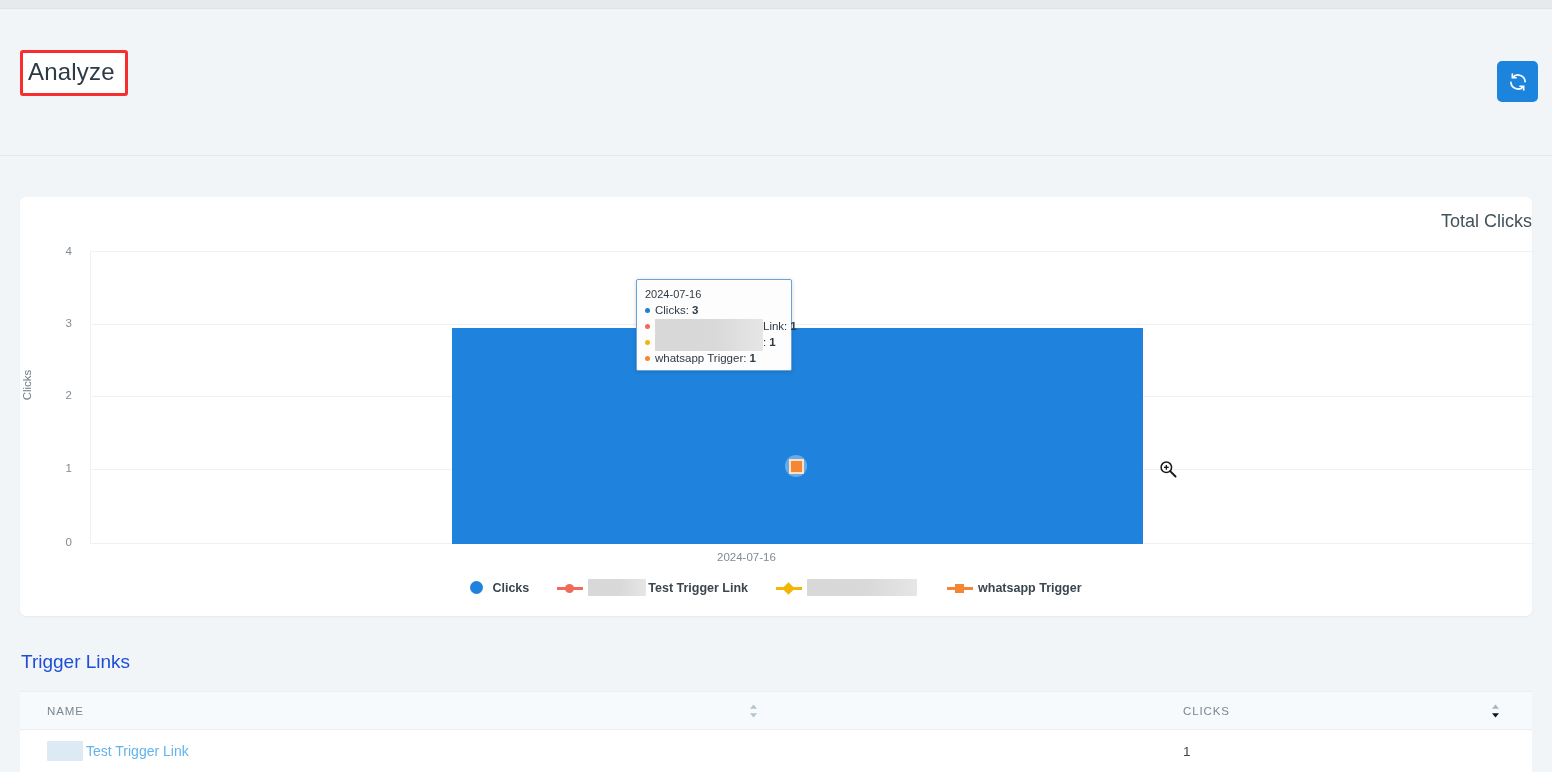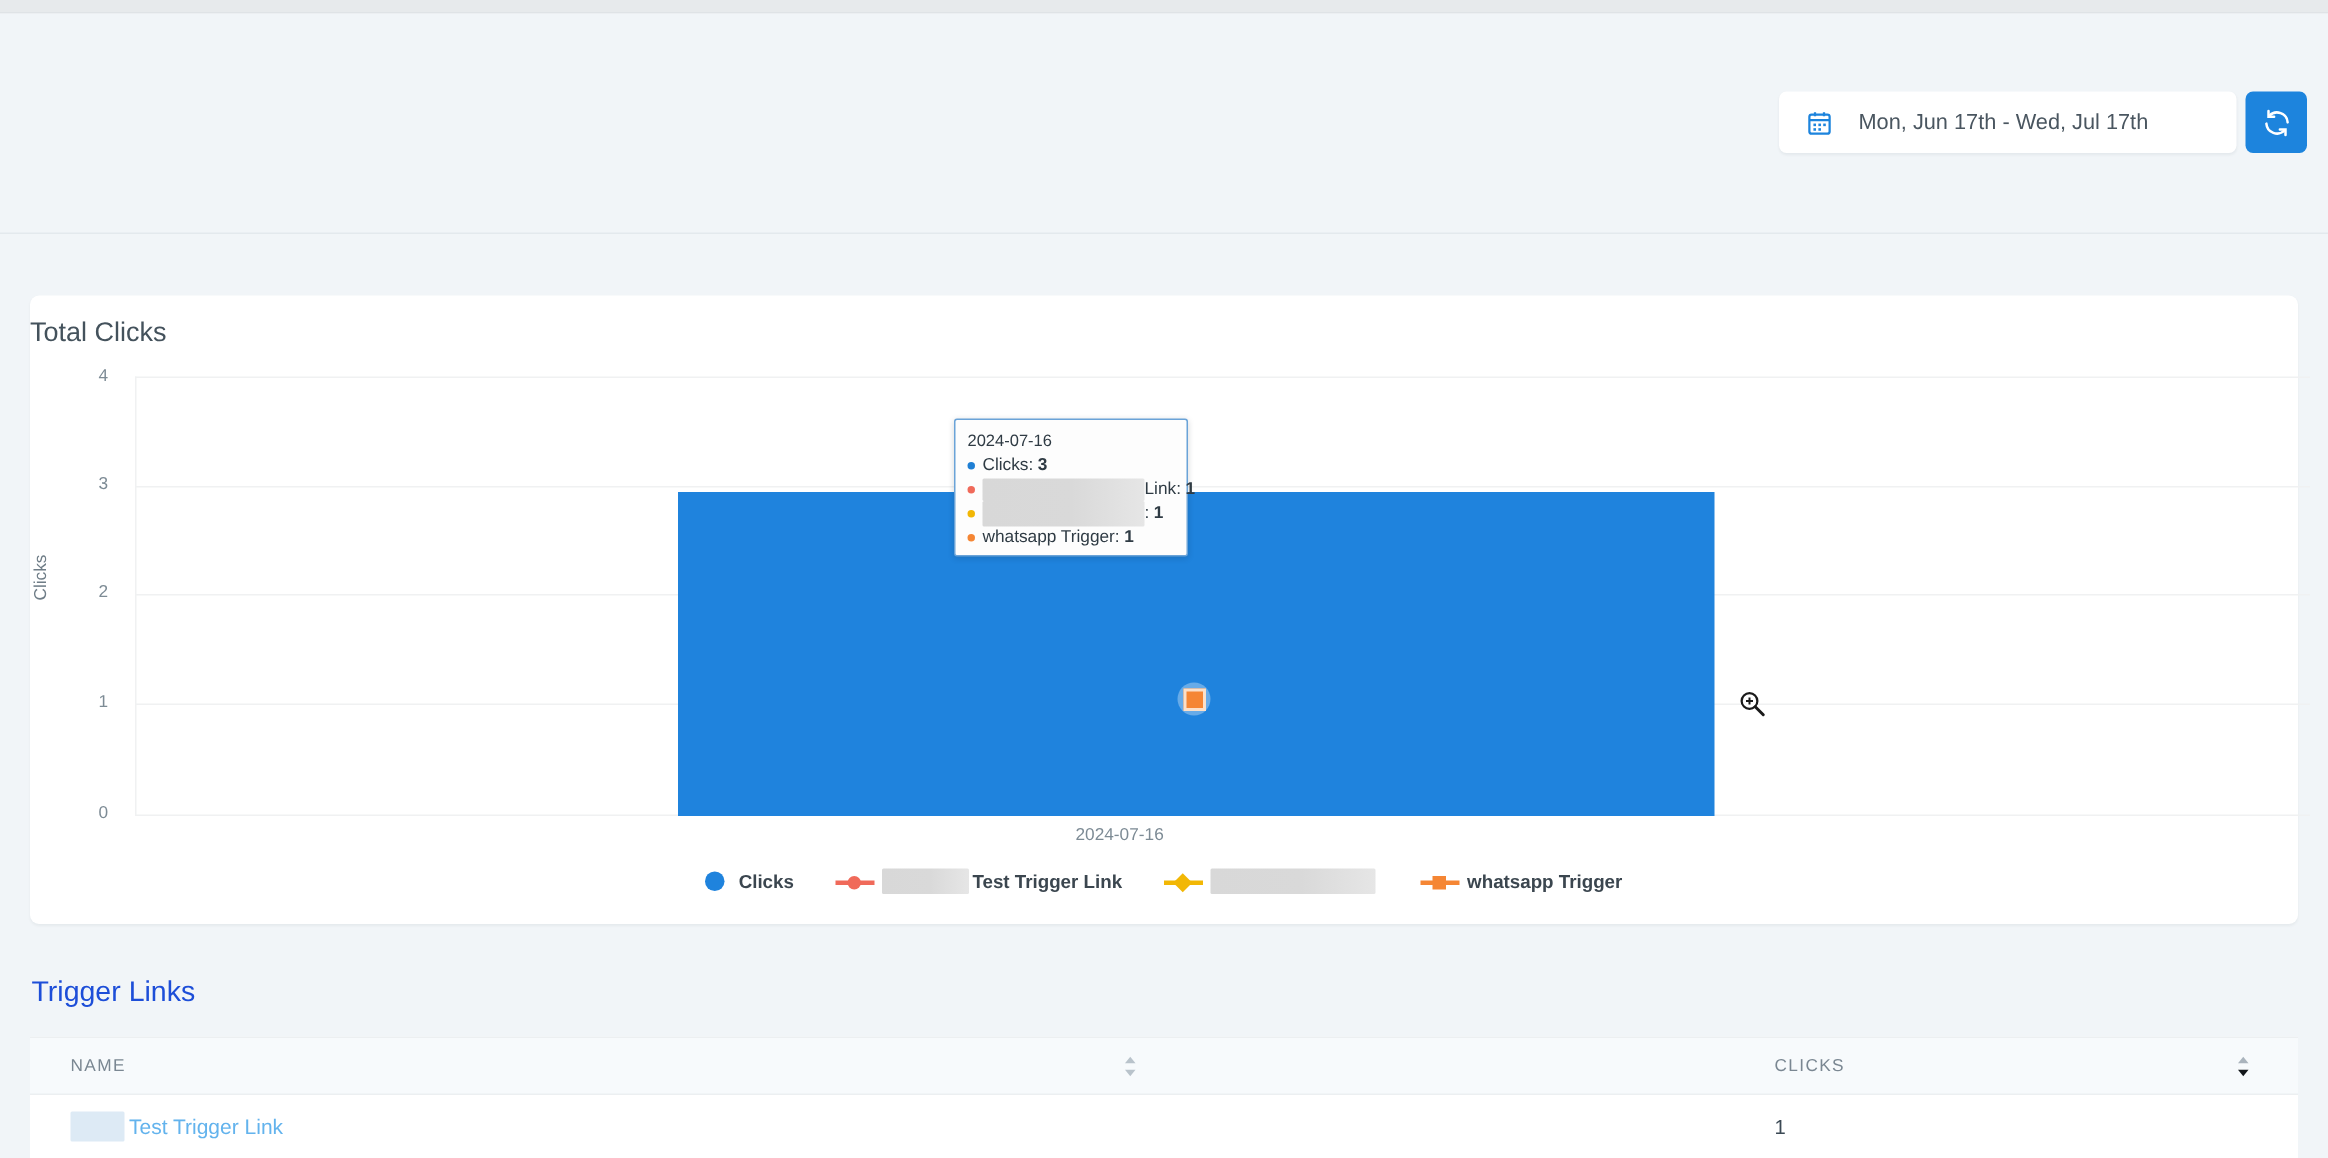--- a/index.html
+++ b/index.html
@@ -68,21 +68,21 @@
 
   
   #chart-card {
     position: absolute; left: 20px; top: 197px;
     width: 1512px; height: 419px;
     background: #ffffff; border-radius: 6px;
     box-shadow: 0 1px 2px rgba(16,30,45,.05);
   }
   #chart-title {
     position: absolute; top: 14px; left: 0; width: 100%;
-    text-align: left; font-size: 18px; color: #44525c; font-weight: 400;
+    text-align: right; font-size: 18px; color: #44525c; font-weight: 400;
   }
   #plot-area { position: absolute; left: 0; top: 0; width: 100%; height: 100%; }
 
   .y-tick-label {
     position: absolute; font-size: 11.5px; color: #7d8b95;
     text-align: right; width: 28px;
   }
   .grid-line {
     position: absolute; left: 70px; width: 1450px; height: 1px;
     background: #f0f1f2;
@@ -202,36 +202,25 @@
   #sort-name { right: 396px; }
   #sort-clicks { right: 32px; }
 </style>
 </head>
 <body>
 
 <div id="top-strip"></div>
 
 <div id="header">
 
-
-
-  <div id="date-control">
-    <svg id="calendar-icon" viewBox="0 0 24 24" fill="none" stroke="#1d84dd" stroke-width="2">
-      <rect x="3" y="4.5" width="18" height="17" rx="2"></rect>
-      <line x1="3" y1="9.5" x2="21" y2="9.5"></line>
-      <line x1="8" y1="2.5" x2="8" y2="6"></line>
-      <line x1="16" y1="2.5" x2="16" y2="6"></line>
-      <rect x="6.6" y="12.5" width="2.3" height="2.3" fill="#1d84dd" stroke="none"></rect>
-      <rect x="11" y="12.5" width="2.3" height="2.3" fill="#1d84dd" stroke="none"></rect>
-      <rect x="15.3" y="12.5" width="2.3" height="2.3" fill="#1d84dd" stroke="none"></rect>
-      <rect x="6.6" y="16.6" width="2.3" height="2.3" fill="#1d84dd" stroke="none"></rect>
-      <rect x="11" y="16.6" width="2.3" height="2.3" fill="#1d84dd" stroke="none"></rect>
-    </svg>
-    <span id="date-range-text">Mon, Jun 17th - Wed, Jul 17th</span>
+  <div id="page-title-wrap">
+    <div id="page-title">Analyze</div>
   </div>
+
+
 
   <button id="refresh-button">
     <svg id="refresh-icon" viewBox="0 0 24 24" fill="none" stroke="#ffffff" stroke-width="2" stroke-linecap="round">
       <path d="M20.5 11.5a8.5 8.5 0 0 0-14.6-5.3"></path>
       <polyline points="5.2,2.4 5.2,6.9 9.7,6.9"></polyline>
       <path d="M3.5 12.5a8.5 8.5 0 0 0 14.6 5.3"></path>
       <polyline points="18.8,21.6 18.8,17.1 14.3,17.1"></polyline>
     </svg>
   </button>
 </div>

